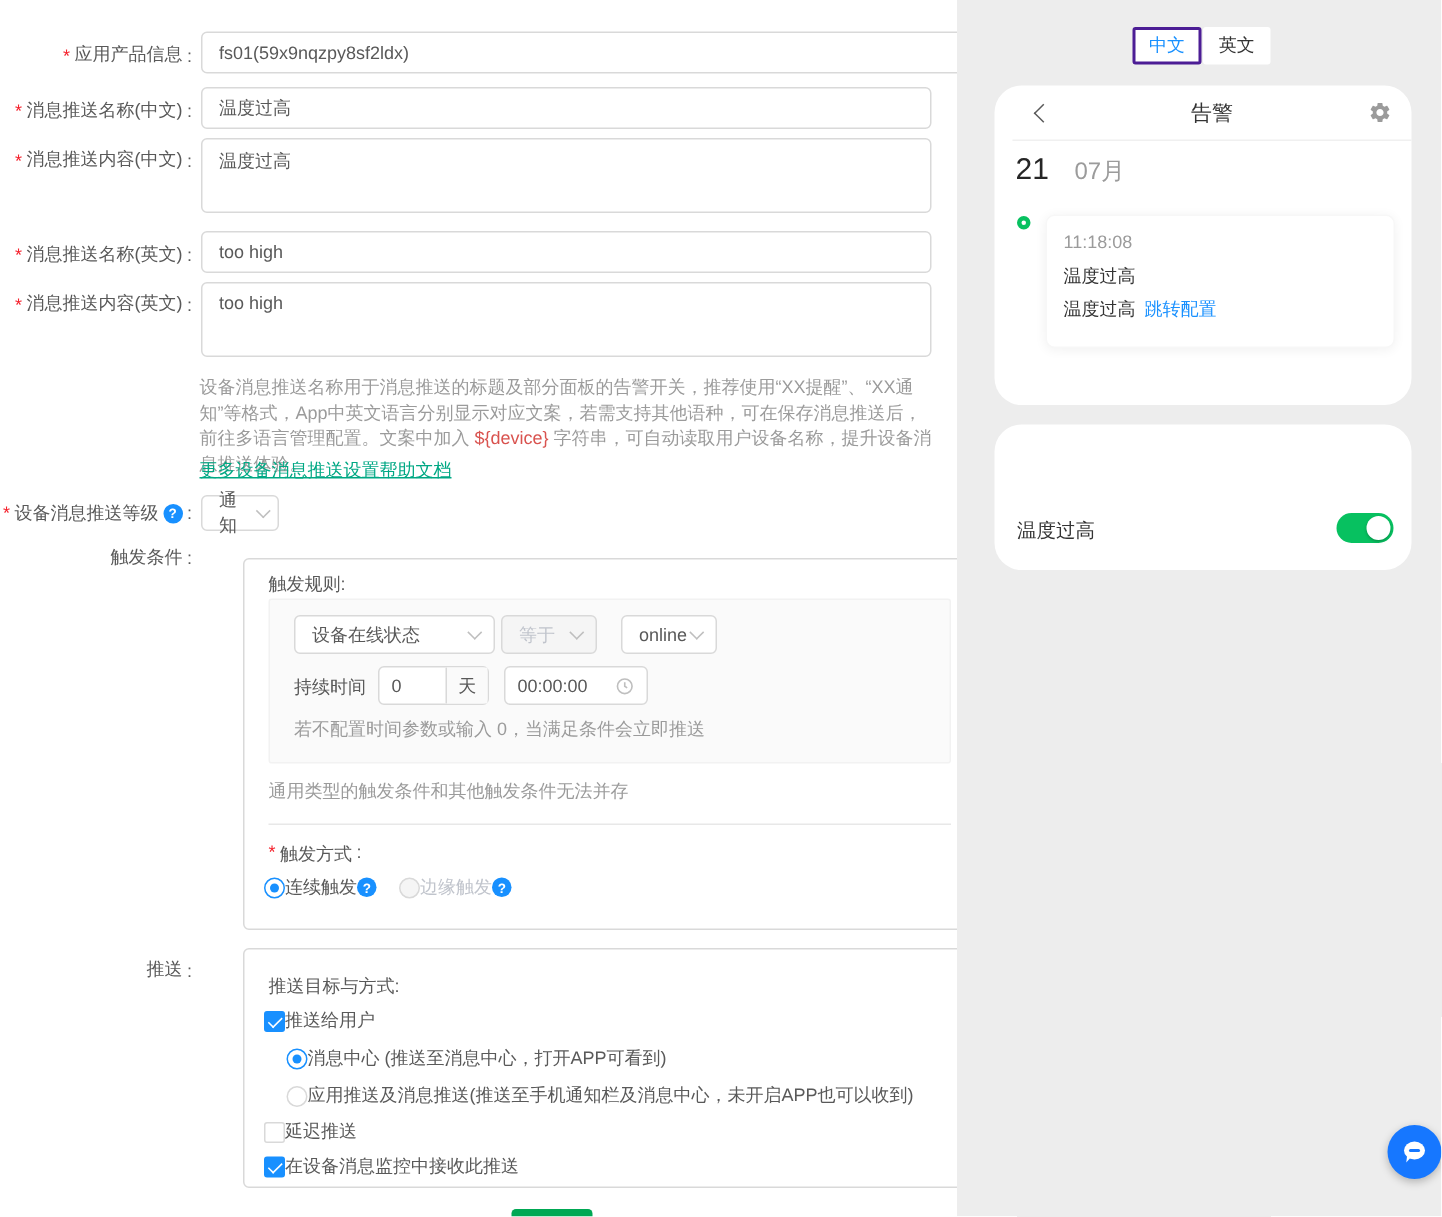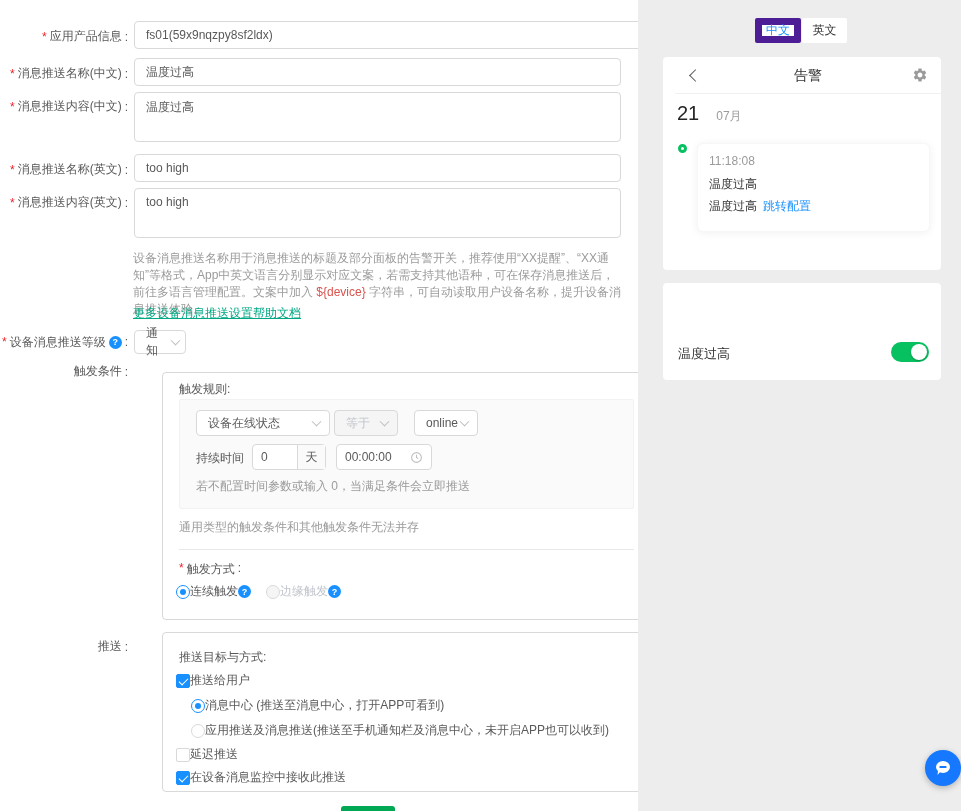--- a/index.html
+++ b/index.html
@@ -44,22 +44,22 @@
   .cb.on { background:#1890ff; border-color:#1890ff; }
   .cb.on::after { content:""; position:absolute; left:4px; top:1px; width:4px; height:8px;
         border-right:1.6px solid #fff; border-bottom:1.6px solid #fff; transform:rotate(45deg); }
 
   .optrow { position:absolute; display:flex; align-items:center; gap:0; white-space:nowrap; }
 
   
   .rightbg { position:absolute; left:638px; top:0; width:323px; height:811px; background:#ededed; }
   .tab { position:absolute; height:25px; display:flex; align-items:center; justify-content:center;
          background:#fff; font-size:12px; cursor:pointer; border-radius:2px; }
-  .tab.active { border:7px solid #4c1d95; color:#1890ff; }
-  .card { position:absolute; background:#fff; border-radius:4px;padding-left:12px; }
+  .tab.active { border:2px solid #4c1d95; color:#1890ff; }
+  .card { position:absolute; background:#fff; border-radius:18px;padding-left:12px; }
   .card-hd { position:relative; border-bottom:1px solid #f0f0f0; }
   .card-title { text-align:center; font-size:14px; color:#333; font-weight:500; }
   .back { position:absolute; width:9px; height:9px; border-left:1.5px solid #595959;
           border-bottom:1.5px solid #595959; transform:rotate(45deg); }
   .dot { position:absolute; width:9px; height:9px; border:3px solid #07c160; background:#fff;
          border-radius:50%; }
   .msgcard { position:absolute; background:#fff; border:1px solid #f7f7f7; border-radius:6px;
              box-shadow:0 1px 8px rgba(0,0,0,.06); }
   .toggle { position:absolute; width:38px; height:20px; border-radius:10px; background:#07c160; }
   .toggle::after { content:""; position:absolute; right:2px; top:2px; width:16px; height:16px;
@@ -232,21 +232,21 @@
   <div class="card" style="left:663px;top:57px;width:278px;height:213px">
     <div class="card-hd" style="height:37px">
       <span class="back" style="left:16px;top:14px"></span>
       <div class="card-title" style="line-height:37px">告警</div>
       <svg style="position:absolute;right:13px;top:10px" width="16" height="16" viewBox="0 0 24 24" fill="#9b9b9b">
         <path d="M19.14 12.94c.04-.3.06-.61.06-.94 0-.32-.02-.64-.07-.94l2.03-1.58c.18-.14.23-.41.12-.61l-1.92-3.32c-.12-.22-.37-.29-.59-.22l-2.39.96c-.5-.38-1.03-.7-1.62-.94l-.36-2.54c-.04-.24-.24-.41-.48-.41h-3.84c-.24 0-.43.17-.47.41l-.36 2.54c-.59.24-1.13.57-1.62.94l-2.39-.96c-.22-.08-.47 0-.59.22L2.74 8.87c-.12.21-.08.47.12.61l2.03 1.58c-.05.3-.09.63-.09.94s.02.64.07.94l-2.03 1.58c-.18.14-.23.41-.12.61l1.92 3.32c.12.22.37.29.59.22l2.39-.96c.5.38 1.03.7 1.62.94l.36 2.54c.05.24.24.41.48.41h3.84c.24 0 .44-.17.47-.41l.36-2.54c.59-.24 1.13-.56 1.62-.94l2.39.96c.22.08.47 0 .59-.22l1.92-3.32c.12-.22.07-.47-.12-.61l-2.01-1.58zM12 15.6c-1.98 0-3.6-1.62-3.6-3.6s1.62-3.6 3.6-3.6 3.6 1.62 3.6 3.6-1.62 3.6-3.6 3.6z"></path>
       </svg>
     </div>
     <div class="abs" style="left:14px;top:45px;display:flex;align-items:baseline;gap:17px">
       <span style="font-size:20px;color:#262626">21</span>
-      <span style="font-size:12px;color:#9b9b9b">07月</span>
+      <span style="font-size:16px;color:#9b9b9b">07月</span>
     </div>
     <span class="dot" style="left:15px;top:87px"></span>
     <div class="msgcard" style="left:34px;top:86px;width:233px;height:89px">
       <div class="abs hint" style="left:11px;top:10px">11:18:08</div>
       <div class="abs" style="left:11px;top:32px;color:#333">温度过高</div>
       <div class="abs" style="left:11px;top:54px;display:flex;gap:6px">
         <span style="color:#333">温度过高</span>
         <span class="linkblue">跳转配置</span>
       </div>
     </div>

